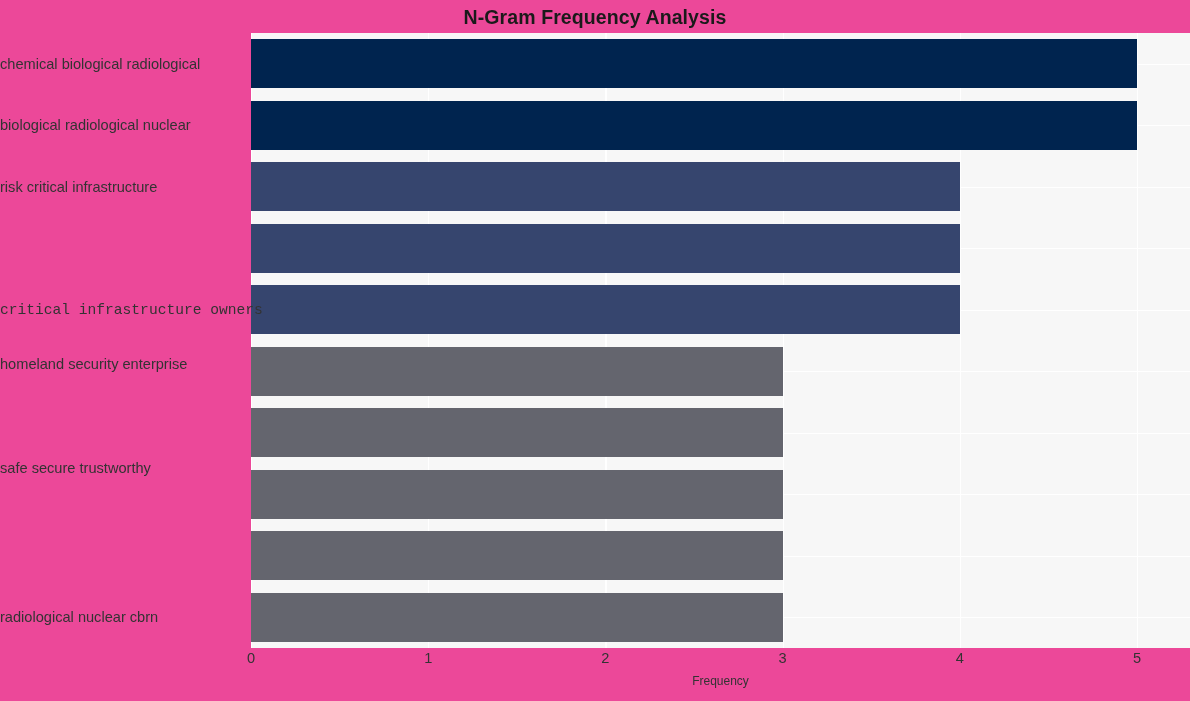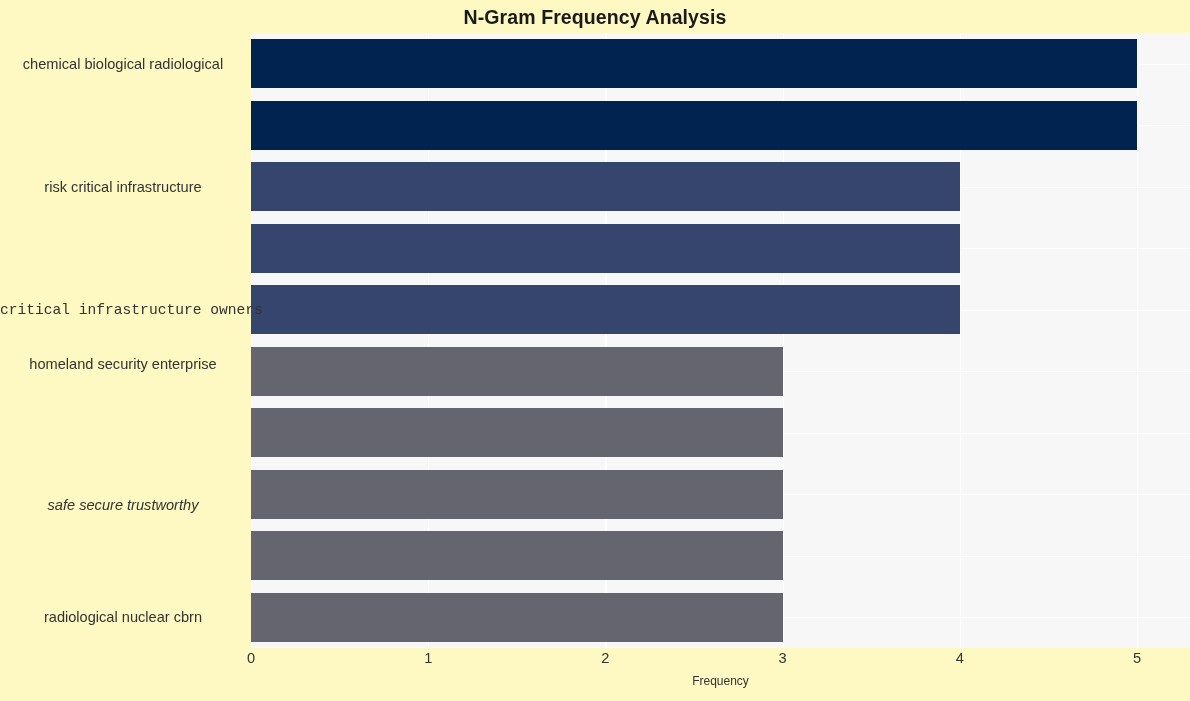--- a/index.html
+++ b/index.html
@@ -72,21 +72,21 @@
     position: absolute;
     left: 0;
     top: 33px;
     width: 246px;
     height: 615px;
   }
   .ytick-label {
     position: absolute;
     right: 0;
     width: 246px;
-    text-align: center;
+    text-align: left;
     font-size: 14.6px;
     color: #333333;
     white-space: nowrap;
     transform: translateY(-50%);
   }
 
   
   #x-axis-labels {
     position: absolute;
     left: 0;
@@ -108,21 +108,21 @@
     top: 674px;
     width: 939px;
     text-align: center;
     font-size: 12px;
     color: #333333;
   }
 </style>
 </head>
 <body>
 
-<div id="figure" style="background: #fef9c3;">
+<div id="figure" style="background: #ec4899;">
 
   <div id="chart-title" style="color: rgb(26, 26, 26);">N-Gram Frequency Analysis</div>
 
   <div id="plot-area" style="background: rgb(247, 247, 247);">
     <div id="gridlines">
         <div class="vgrid" style="left: 0px; background: rgb(255, 255, 255);"></div>
         <div class="vgrid" style="left: 177.2px; background: rgb(255, 255, 255);"></div>
         <div class="vgrid" style="left: 354.4px; background: rgb(255, 255, 255);"></div>
         <div class="vgrid" style="left: 531.6px; background: rgb(255, 255, 255);"></div>
         <div class="vgrid" style="left: 708.8px; background: rgb(255, 255, 255);"></div>
@@ -147,24 +147,25 @@
         <div class="bar" title="homeland security enterprise: 3" style="top: 313.75px; height: 49px; width: 531.6px; background: rgb(100, 101, 110);"></div>
         <div class="bar" title="safety security board: 3" style="top: 375.25px; height: 49px; width: 531.6px; background: rgb(100, 101, 110);"></div>
         <div class="bar" title="safe secure trustworthy: 3" style="top: 436.75px; height: 49px; width: 531.6px; background: rgb(100, 101, 110);"></div>
         <div class="bar" title="secure trustworthy development: 3" style="top: 498.25px; height: 49px; width: 531.6px; background: rgb(100, 101, 110);"></div>
         <div class="bar" title="radiological nuclear cbrn: 3" style="top: 559.75px; height: 49px; width: 531.6px; background: rgb(100, 101, 110);"></div>
       </div>
   </div>
 
   <div id="y-axis-labels">
       <div class="ytick-label" style="top: 30.75px; color: rgb(51, 51, 51);">chemical biological radiological</div>
+      <div class="ytick-label" style="top: 92.25px; color: rgb(51, 51, 51);">biological radiological nuclear</div>
       <div class="ytick-label" style="top: 153.75px; color: rgb(51, 51, 51); margin-left: 25px;">risk critical infrastructure</div>
       <div class="ytick-label" style="top: 277px; color: rgb(51, 51, 51); font-family: Liberation Mono, monospace;">critical infrastructure owners</div>
       <div class="ytick-label" style="top: 331px; color: rgb(51, 51, 51);">homeland security enterprise</div>
-      <div class="ytick-label" style="top: 472px; color: rgb(51, 51, 51); font-style: italic;">safe secure trustworthy</div>
+      <div class="ytick-label" style="top: 435px; color: rgb(51, 51, 51);">safe secure trustworthy</div>
       <div class="ytick-label" style="top: 584.25px; color: rgb(51, 51, 51);">radiological nuclear cbrn</div>
     </div>
 
   <div id="x-axis-labels">
       <div class="xtick-label" style="left: 251px; color: rgb(51, 51, 51);">0</div>
       <div class="xtick-label" style="left: 428.2px; color: rgb(51, 51, 51);">1</div>
       <div class="xtick-label" style="left: 605.4px; color: rgb(51, 51, 51);">2</div>
       <div class="xtick-label" style="left: 782.6px; color: rgb(51, 51, 51);">3</div>
       <div class="xtick-label" style="left: 959.8px; color: rgb(51, 51, 51);">4</div>
       <div class="xtick-label" style="left: 1137px; color: rgb(51, 51, 51);">5</div>

